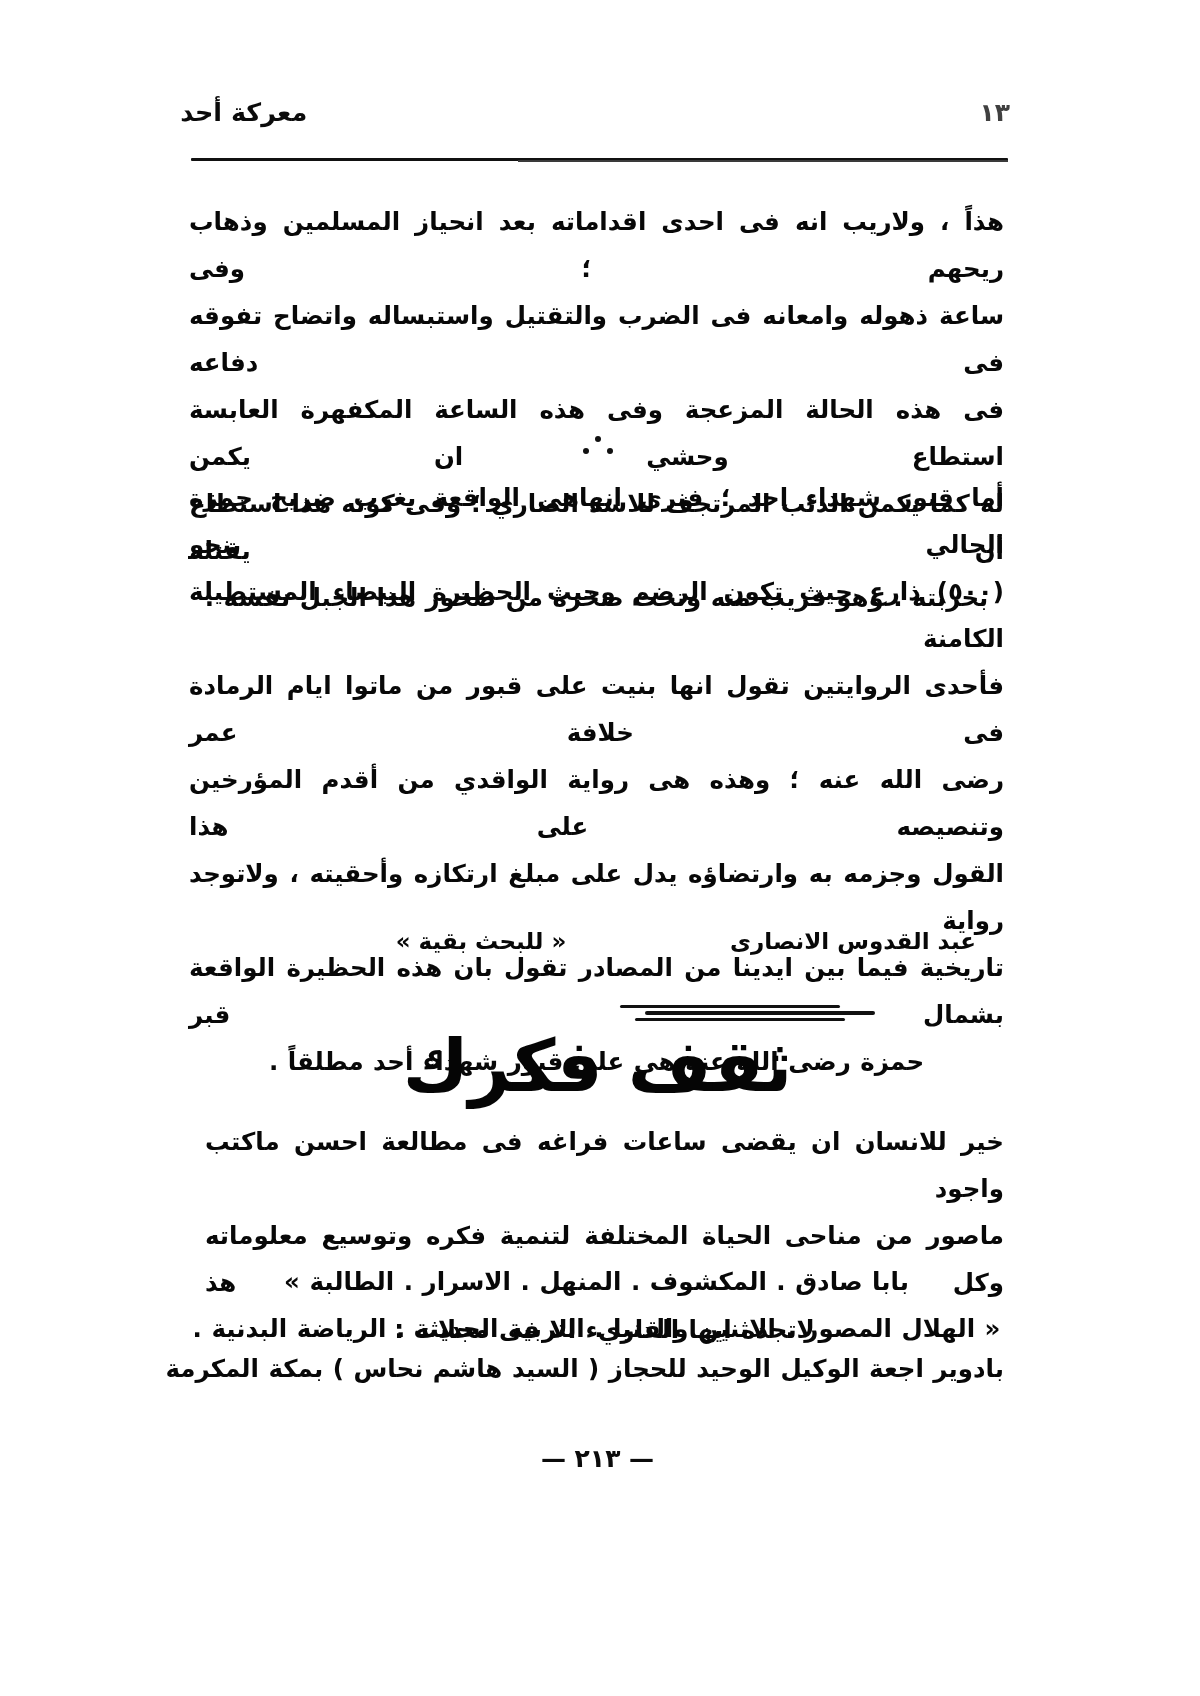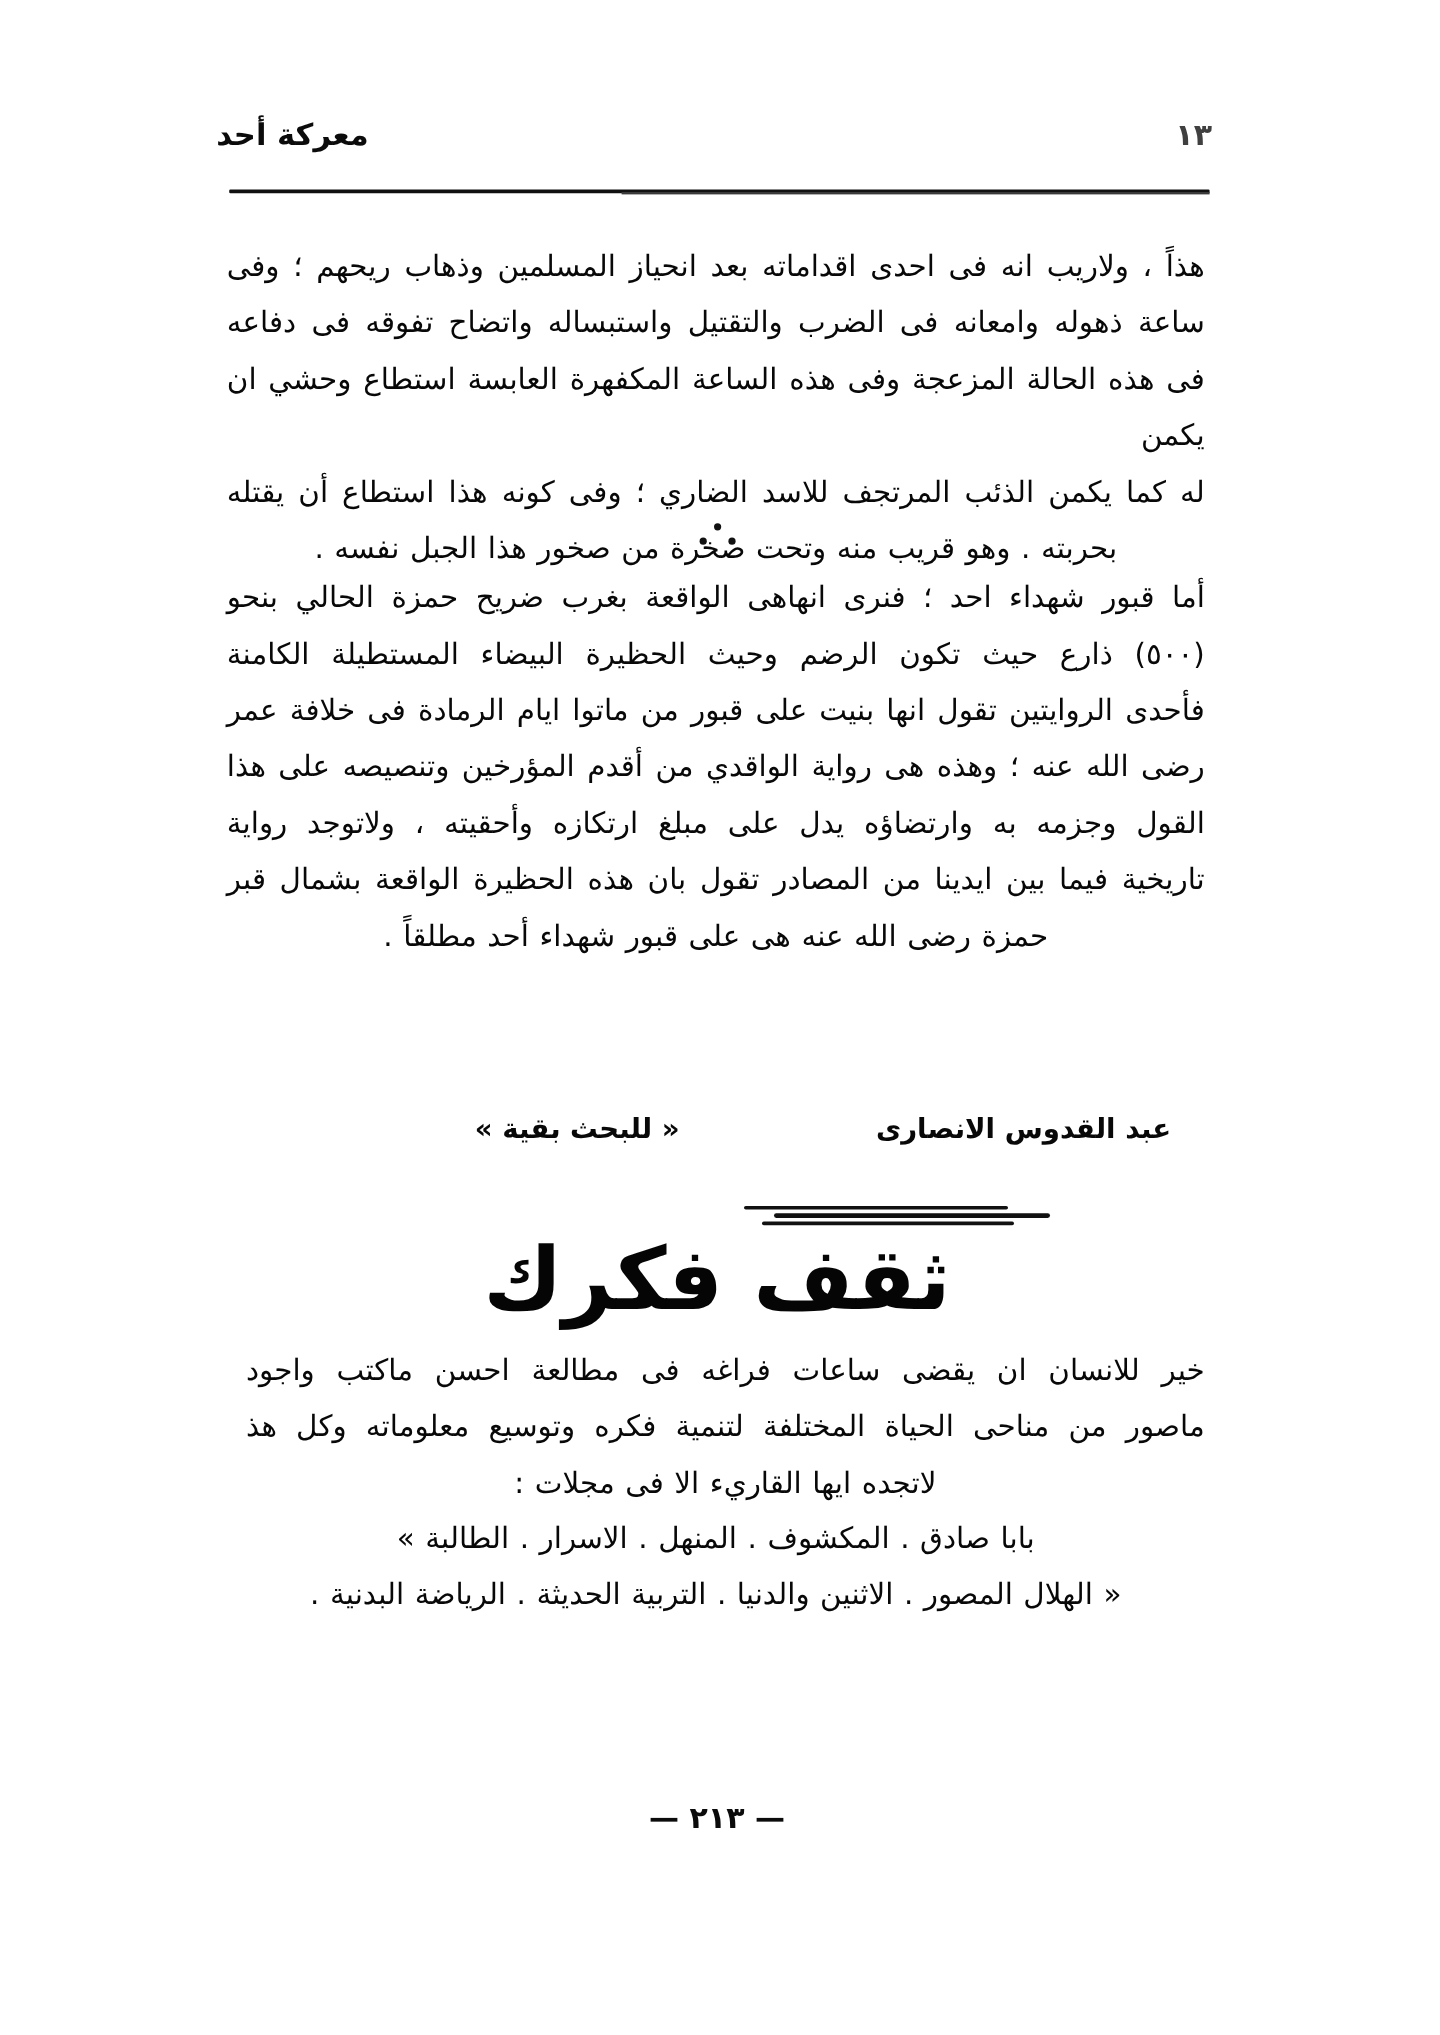--- a/index.html
+++ b/index.html
@@ -72,21 +72,21 @@
     background:#3a3a3a;
   }
 
   
   .body-text {
     font-size: 24.5px;
     line-height: 47px;
     color: #080808;
     text-align: justify;
     text-align-last: justify;
-    font-weight: 400;
+    font-weight: 700;
     word-spacing: 1px;
   }
   .para-a {
     position: absolute;
     top: 198px;
     right: 6px;
     left: 4px;
   }
   .para-a .ln { display: block; }
   .ln {
@@ -215,21 +215,21 @@
   .magline {
     display: block;
     text-align: center;
     text-align-last: center;
     white-space: nowrap;
   }
   .magline.r2 { text-align: center; }
 
   .footer-page {
     position: absolute;
-    top: 1500px;
+    top: 1444px;
     right: 0;
     left: 0;
     text-align: center;
     font-size: 25px;
     font-weight: 700;
     color: #0b0b0b;
     letter-spacing: 2px;
   }
 </style>
 </head>
@@ -287,17 +287,20 @@
       <span class="ln justify">خير للانسان ان يقضى ساعات فراغه فى مطالعة احسن ماكتب واجود</span>
       <span class="ln justify">ماصور من مناحى الحياة المختلفة لتنمية فكره وتوسيع معلوماته وكل هذ</span>
       <span class="ln last">لاتجده ايها القاريء الا فى مجلات :</span>
     </div>
 
     <div class="body-text para-d">
       <span class="magline r2">بابا صادق . المكشوف . المنهل . الاسرار . الطالبة »</span>
       <span class="magline">« الهلال   المصور . الاثنين والدنيا . التربية الحديثة . الرياضة البدنية .</span>
     </div>
 
+    <div class="body-text para-e">
+      <span class="ln last">بادوير اجعة الوكيل الوحيد للحجاز ( السيد هاشم نحاس ) بمكة المكرمة</span>
+    </div>
 
     <div class="footer-page">— ٢١٣ —</div>
 
   </div>
 </div>
 
 </body></html>

